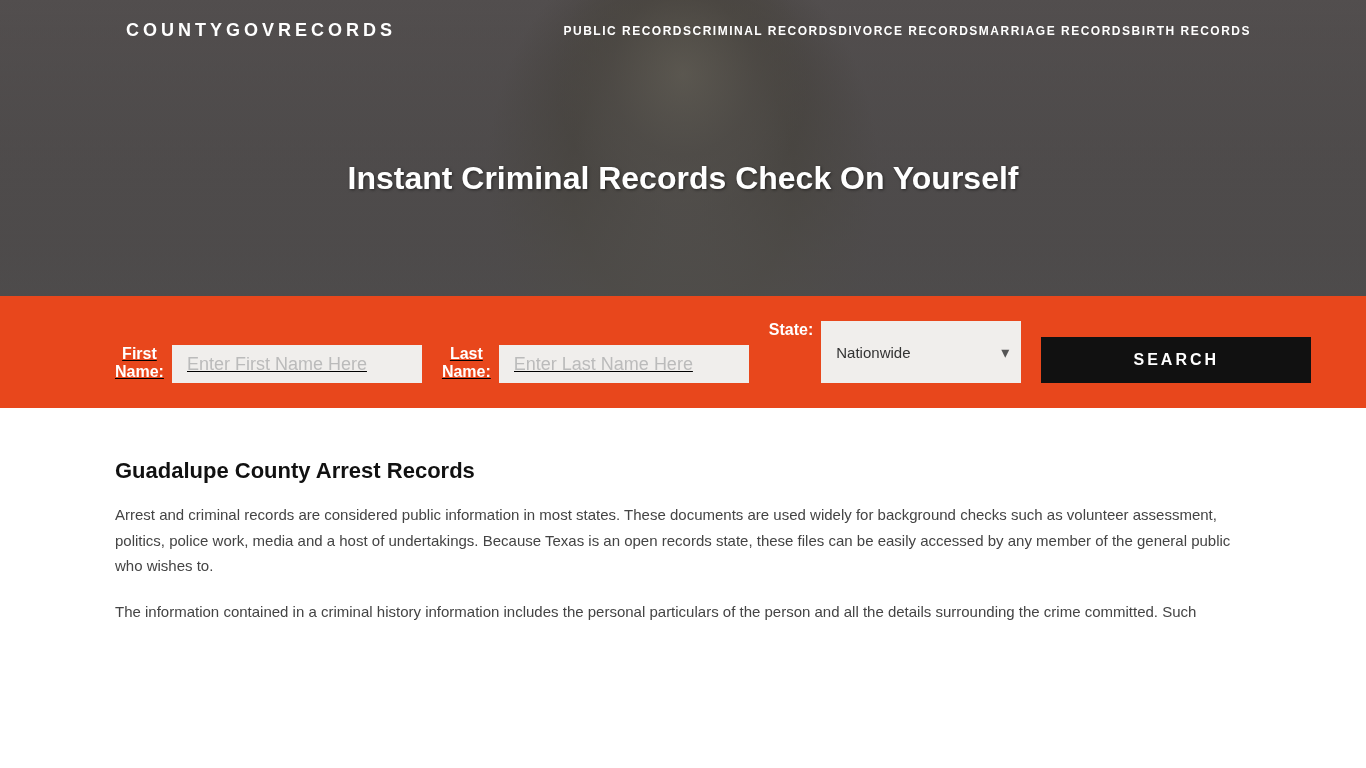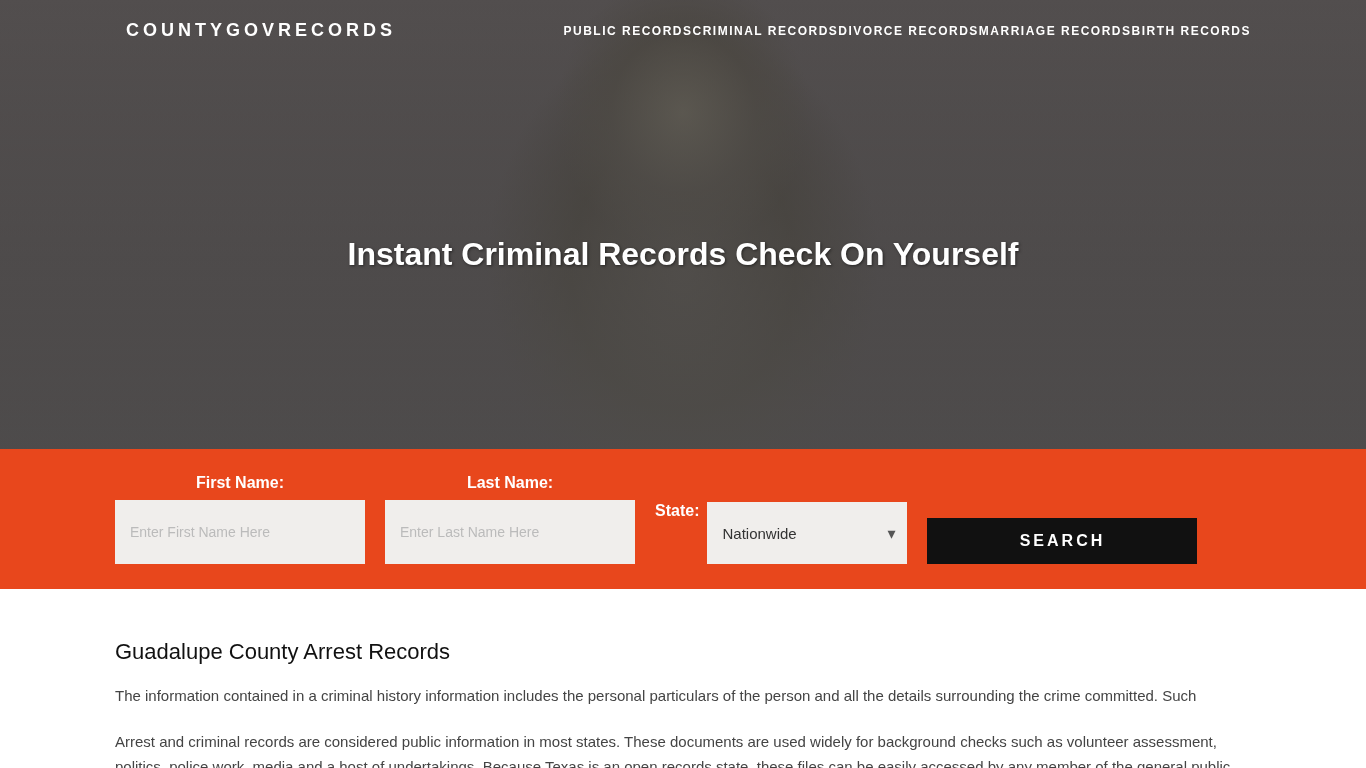--- a/index.html
+++ b/index.html
@@ -49,21 +49,21 @@
       color: #fff;
       text-transform: uppercase;
       text-decoration: none;
       cursor: pointer;
       white-space: nowrap;
     }
 
     
     .hero {
       width: 100%;
-      height: 449px;
+      height: 296px;
       background: #5a5a5a;
       position: relative;
       display: flex;
       align-items: center;
       justify-content: center;
       overflow: hidden;
     }
 
     .hero-overlay {
       position: absolute;
@@ -99,38 +99,39 @@
     .search-section {
       background: #e8471c;
       padding: 25px 115px;
       display: flex;
       align-items: flex-end;
       gap: 20px;
     }
 
     .search-field {
       display: flex;
-      flex-direction: column;
+      flex-direction: row;
       gap: 8px;
+      text-decoration: underline;
     }
 
     .search-field label {
       font-size: 16px;
       font-weight: 600;
       color: #fff;
       text-align: center;
     }
 
     .search-field input {
       width: 250px;
-      height: 64px;
+      height: 38px;
       padding: 0 15px;
       background: #f0eeec;
       border: none;
-      font-size: 14px;
+      font-size: 18px;
       color: #aaa;
       outline: none;
     }
 
     .search-field input::placeholder {
       color: #bbb;
     }
 
     .state-field {
       display: flex;
@@ -189,21 +190,21 @@
     }
 
     
     .content {
       padding: 50px 115px;
       background: #fff;
     }
 
     .content h2 {
       font-size: 22px;
-      font-weight: 400;
+      font-weight: 700;
       color: #111;
       margin-bottom: 18px;
     }
 
     .content p {
       font-size: 15px;
       line-height: 1.7;
       color: #444;
       margin-bottom: 20px;
     }
@@ -248,15 +249,15 @@
       <option value="Nationwide">Nationwide</option><option value="Alabama">Alabama</option><option value="Alaska">Alaska</option><option value="Arizona">Arizona</option><option value="Arkansas">Arkansas</option><option value="California">California</option><option value="Colorado">Colorado</option><option value="Connecticut">Connecticut</option><option value="Delaware">Delaware</option><option value="Florida">Florida</option><option value="Georgia">Georgia</option><option value="Hawaii">Hawaii</option><option value="Idaho">Idaho</option><option value="Illinois">Illinois</option><option value="Indiana">Indiana</option><option value="Iowa">Iowa</option><option value="Kansas">Kansas</option><option value="Kentucky">Kentucky</option><option value="Louisiana">Louisiana</option><option value="Maine">Maine</option><option value="Maryland">Maryland</option><option value="Massachusetts">Massachusetts</option><option value="Michigan">Michigan</option><option value="Minnesota">Minnesota</option><option value="Mississippi">Mississippi</option><option value="Missouri">Missouri</option><option value="Montana">Montana</option><option value="Nebraska">Nebraska</option><option value="Nevada">Nevada</option><option value="New Hampshire">New Hampshire</option><option value="New Jersey">New Jersey</option><option value="New Mexico">New Mexico</option><option value="New York">New York</option><option value="North Carolina">North Carolina</option><option value="North Dakota">North Dakota</option><option value="Ohio">Ohio</option><option value="Oklahoma">Oklahoma</option><option value="Oregon">Oregon</option><option value="Pennsylvania">Pennsylvania</option><option value="Rhode Island">Rhode Island</option><option value="South Carolina">South Carolina</option><option value="South Dakota">South Dakota</option><option value="Tennessee">Tennessee</option><option value="Texas">Texas</option><option value="Utah">Utah</option><option value="Vermont">Vermont</option><option value="Virginia">Virginia</option><option value="Washington">Washington</option><option value="West Virginia">West Virginia</option><option value="Wisconsin">Wisconsin</option><option value="Wyoming">Wyoming</option></select>
       <span class="select-arrow">▾</span>
     </div>
   </div>
 
   <button class="search-btn">SEARCH</button>
 </section>
 
 <section class="content">
   <h2>Guadalupe County Arrest Records</h2>
+  <p>Arrest and criminal records are considered public information in most states. These documents are used widely for background checks such as volunteer assessment, politics, police work, media and a host of undertakings. Because Texas is an open records state, these files can be easily accessed by any member of the general public who wishes to.</p>
   <p>The information contained in a criminal history information includes the personal particulars of the person and all the details surrounding the crime committed. Such</p>
-  <p>Arrest and criminal records are considered public information in most states. These documents are used widely for background checks such as volunteer assessment, politics, police work, media and a host of undertakings. Because Texas is an open records state, these files can be easily accessed by any member of the general public who wishes to.</p>
 </section>
 
 </body></html>

